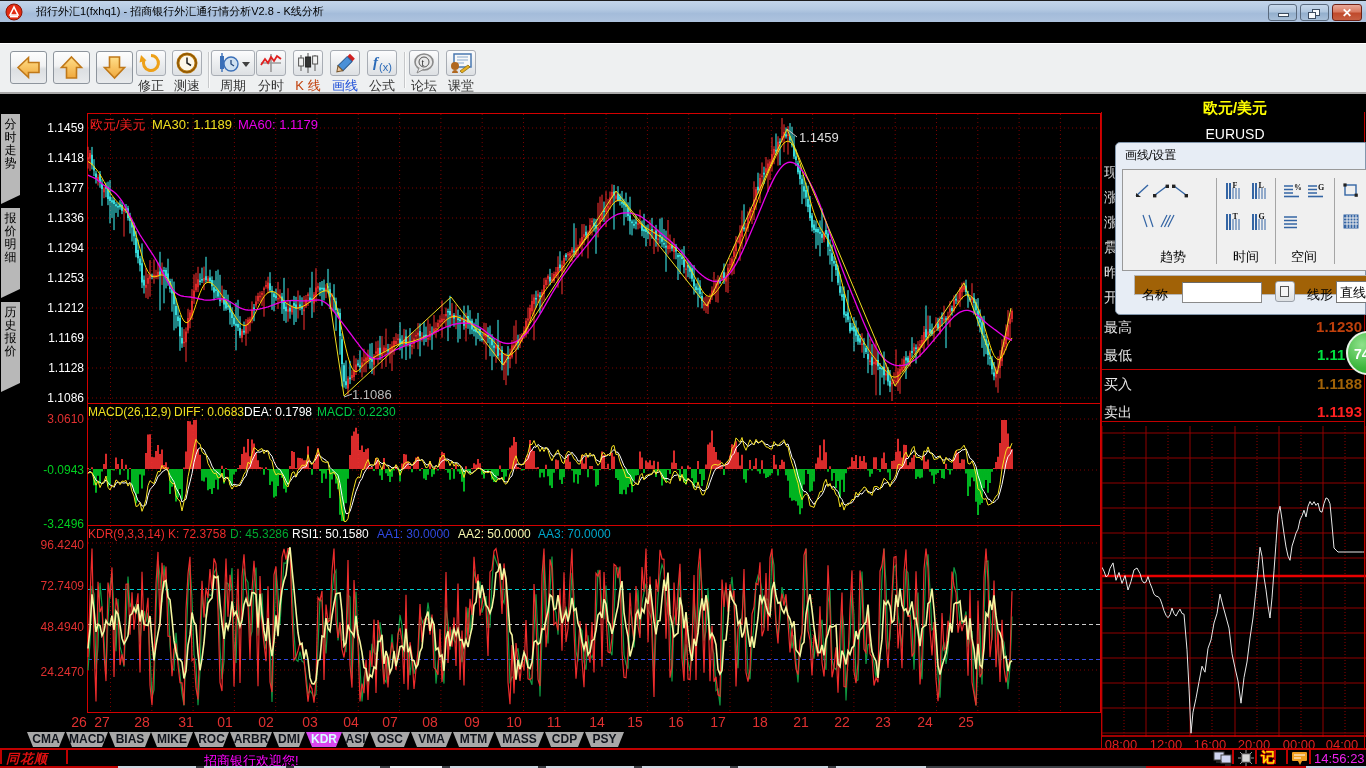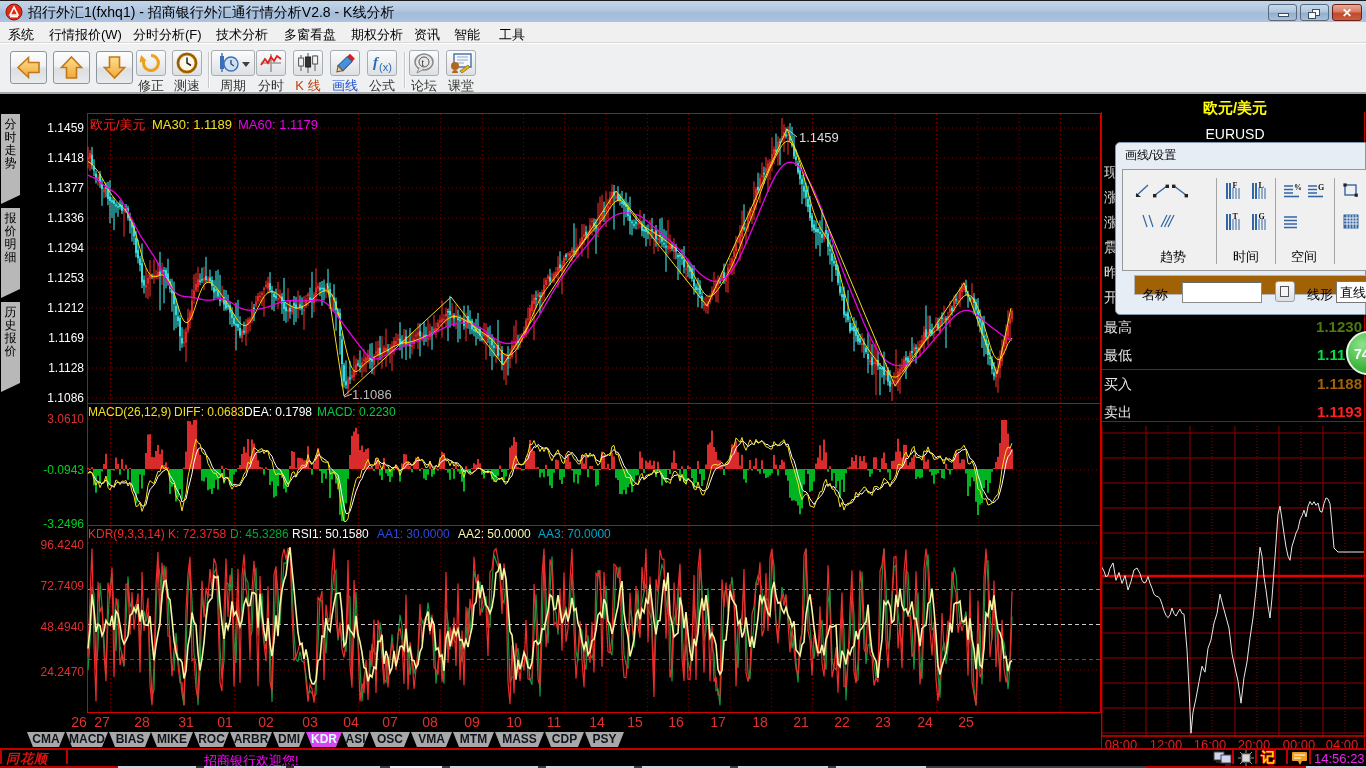--- a/index.html
+++ b/index.html
@@ -4,21 +4,21 @@
 * { margin:0; padding:0; box-sizing:border-box; }
 html,body { width:1366px; height:768px; overflow:hidden; background:#000;
   font-family:"Liberation Sans",sans-serif; }
 .abs { position:absolute; }
 #app { position:relative; width:1366px; height:768px; }
 
 
 #titlebar { left:0; top:0; width:1366px; height:22px;
   background:linear-gradient(180deg,#c3d5ea 0%,#b4c9e2 40%,#a4bcda 60%,#aec3de 100%);
   border-top:1px solid #1c1c1c; }
-#titlebar .ttl { position:absolute; left:28px; top:3px; font-size:14px; color:#000; }
+#titlebar .ttl { position:absolute; left:36px; top:3px; font-size:11px; color:#000; }
 .winbtn { position:absolute; top:3px; width:29px; height:17px; border:1px solid #5a6a7e;
   border-radius:3px; background:linear-gradient(180deg,#c8d9ec 0%,#b0c6de 45%,#93afcd 55%,#a8bfd8 100%); }
 .winbtn.close { background:linear-gradient(180deg,#e9a999 0%,#d97b62 45%,#c04a2c 55%,#c65f42 100%);
   border-color:#6e2014; width:45px; }
 
 
 #menubar { left:0; top:22px; width:1366px; height:21px; background:#f0f0f0;
   border-bottom:1px solid #d8d8d8; }
 #menubar span { position:absolute; top:4px; font-size:13px; color:#000; }
 
@@ -88,31 +88,20 @@
         <span class="abs" style="left:9px;top:8px;width:11px;height:4px;background:#f8fafc;border:1px solid #3c4c60"></span>
       </span>
     <span class="winbtn" style="left:1300px">
         <span class="abs" style="left:11px;top:4px;width:8px;height:7px;background:#f8fafc;border:1px solid #3c4c60"></span>
         <span class="abs" style="left:7px;top:7px;width:8px;height:7px;background:#f8fafc;border:1px solid #3c4c60"></span>
       </span>
     <span class="winbtn close" style="left:1332px;width:30px">
         <span class="abs" style="left:9px;top:1px;color:#fff;font-weight:bold;font-size:12px">✕</span>
       </span>
   </div>
-  <div id="menubar" class="abs">
-      <span style="left:8px">系统</span>
-<span style="left:49px">行情报价(W)</span>
-<span style="left:133px">分时分析(F)</span>
-<span style="left:216px">技术分析</span>
-<span style="left:284px">多窗看盘</span>
-<span style="left:351px">期权分析</span>
-<span style="left:414px">资讯</span>
-<span style="left:454px">智能</span>
-<span style="left:499px">工具</span>
-    </div>
   <div id="toolbar" class="abs">
       <div class="bigbtn" style="left:10px"><svg width="35" height="31" viewBox="0 0 35 31">
           <defs>
             <linearGradient id="ag" x1="0" y1="0" x2="0" y2="1">
               <stop offset="0" stop-color="#ffdf8a"></stop>
               <stop offset="1" stop-color="#f0a83c"></stop>
             </linearGradient>
           </defs>
           <path d="M7 15.5 L17.5 5.5 V10.5 H28 V20.5 H17.5 V25.5 Z" fill="url(#ag)" stroke="#c07818" stroke-width="1.6"></path>
         </svg></div>
@@ -337,21 +326,21 @@
         <span class="k">震幅</span>
       </div>
 <div class="prow" style="top:148px">
         <span class="k">昨收</span>
       </div>
 <div class="prow" style="top:173px">
         <span class="k">开盘</span>
       </div>
 <div class="prow" style="top:203px">
         <span class="k">最高</span>
-        <span class="v" style="color:#4d7c0f">1.1230</span>
+        <span class="v" style="color:#c2410c">1.1230</span>
       </div>
 <div class="prow" style="top:231px">
         <span class="k">最低</span>
         <span class="v" style="color:#00e040">1.1176</span>
       </div>
 <div class="abs" style="left:0;top:257px;width:265px;height:1px;background:#c00000"></div>
 <div class="prow" style="top:260px">
         <span class="k">买入</span>
         <span class="v" style="color:#a16207">1.1188</span>
       </div>

